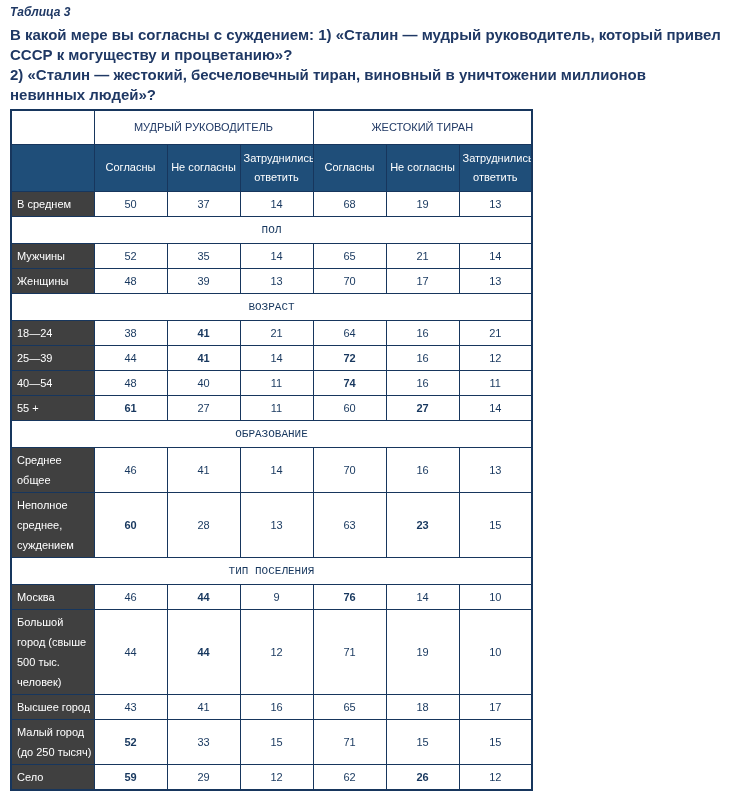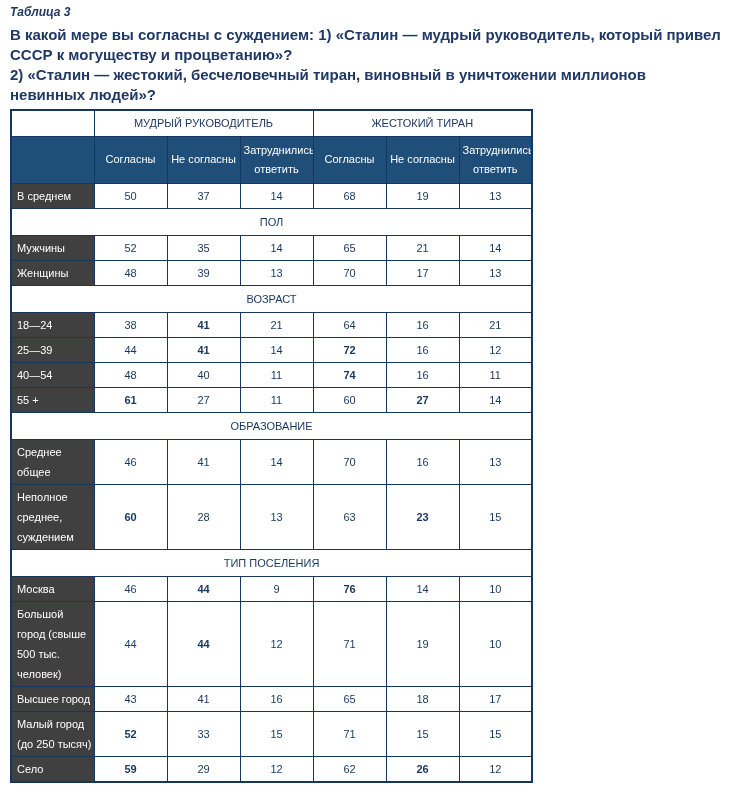--- a/index.html
+++ b/index.html
@@ -39,21 +39,21 @@
     font-size: 11px;
     overflow: hidden;
   }
   table.survey { border: 2px solid #17365D; }
   .corner-cell { background: #ffffff; }
   .group-cell {
     background: #ffffff;
     color: #1F3864;
     text-align: center;
     padding: 6px 18px;
-    height: 26px;
+    height: 34px;
   }
   .subheader-cell {
     background: #1F4E79;
     color: #ffffff;
     text-align: center;
     vertical-align: middle;
     padding: 4px 3px;
     height: 42px;
     line-height: 19px;
   }
@@ -74,20 +74,21 @@
     padding: 1px;
   }
   .data-cell.bold { font-weight: bold; }
   .section-cell {
     background: #ffffff;
     color: #17375E;
     text-align: center;
     vertical-align: middle;
     height: 27px;
     padding: 3px;
+    font-family: Liberation Mono, monospace;
   }
 </style>
 </head>
 <body>
 
 <div class="page">
 
   <div class="table-caption">Таблица 3</div>
 
   <div class="question">

